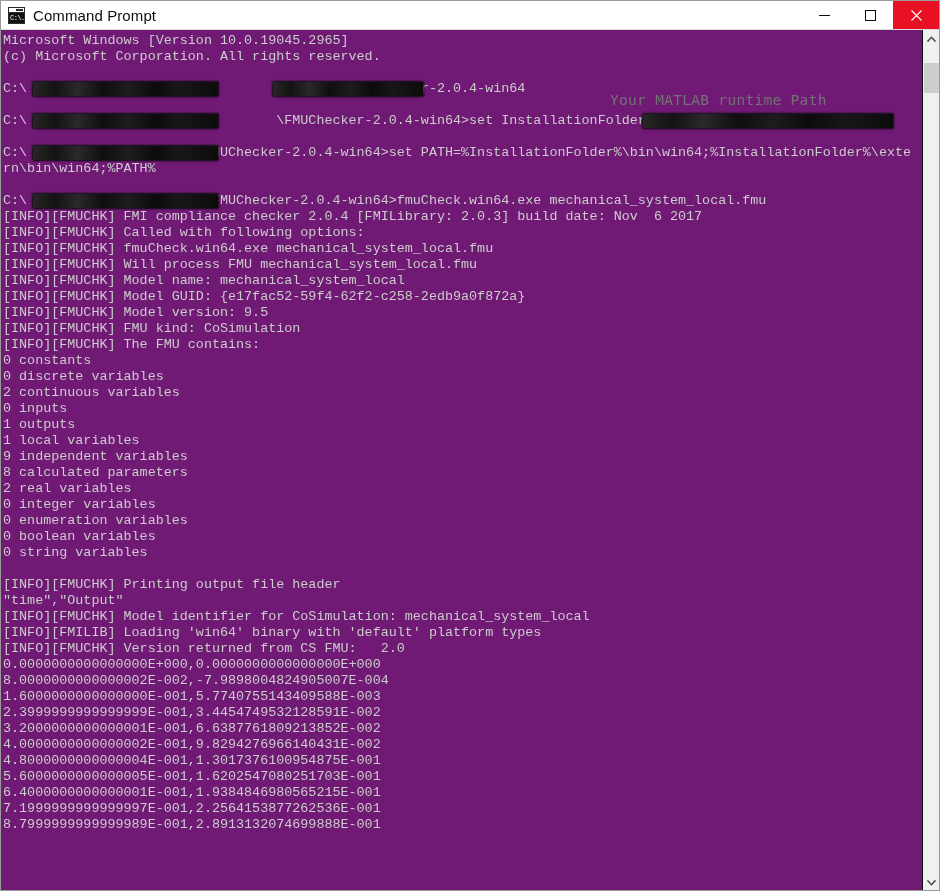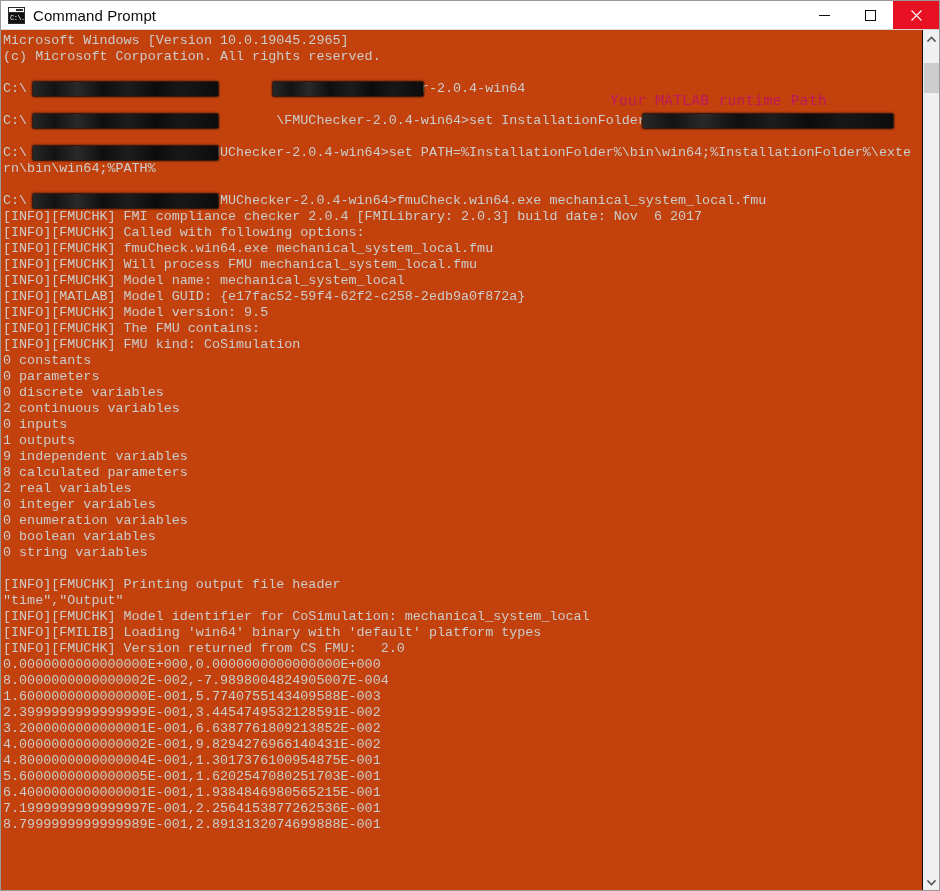--- a/index.html
+++ b/index.html
@@ -97,21 +97,21 @@
   .win-btn svg { display: block; }
   #btn-close { background: #e81123; }
 
   
   #console {
     position: absolute;
     left: 0;
     top: 29px;
     width: 921px;
     height: 861px;
-    background: #c2410c;
+    background: #701a75;
     overflow: hidden;
     box-sizing: border-box;
     padding: 3px 0 0 2px;
   }
   .line {
     position: relative;
     font-family: "Liberation Mono", "DejaVu Sans Mono", monospace;
     font-size: 13.4px;
     line-height: 16px;
     height: 16px;
@@ -145,21 +145,21 @@
   }
 
   
   #annotation {
     position: absolute;
     left: 609px;
     top: 90px;
     font-family: "DejaVu Sans Mono", "Liberation Mono", monospace;
     font-size: 14.5px;
     line-height: 18px;
-    color: #be185d;
+    color: #737373;
     white-space: pre;
     letter-spacing: 0.3px;
   }
 
   
   #scrollbar {
     position: absolute;
     right: 0;
     top: 29px;
     width: 17px;
@@ -240,30 +240,30 @@
       <div class="line blank">&nbsp;</div>
       <div class="line">C:\                     \FMUChecker-2.0.4-win64&gt;set PATH=%InstallationFolder%\bin\win64;%InstallationFolder%\exte<span class="redact smudge" style="left: 30px; width: 185px;"></span></div>
       <div class="line">rn\bin\win64;%PATH%</div>
       <div class="line blank">&nbsp;</div>
       <div class="line">C:\                      \FMUChecker-2.0.4-win64&gt;fmuCheck.win64.exe mechanical_system_local.fmu<span class="redact smudge" style="left: 30px; width: 185px;"></span></div>
       <div class="line">[INFO][FMUCHK] FMI compliance checker 2.0.4 [FMILibrary: 2.0.3] build date: Nov  6 2017</div>
       <div class="line">[INFO][FMUCHK] Called with following options:</div>
       <div class="line">[INFO][FMUCHK] fmuCheck.win64.exe mechanical_system_local.fmu</div>
       <div class="line">[INFO][FMUCHK] Will process FMU mechanical_system_local.fmu</div>
       <div class="line">[INFO][FMUCHK] Model name: mechanical_system_local</div>
-      <div class="line">[INFO][MATLAB] Model GUID: {e17fac52-59f4-62f2-c258-2edb9a0f872a}</div>
+      <div class="line">[INFO][FMUCHK] Model GUID: {e17fac52-59f4-62f2-c258-2edb9a0f872a}</div>
       <div class="line">[INFO][FMUCHK] Model version: 9.5</div>
+      <div class="line">[INFO][FMUCHK] FMU kind: CoSimulation</div>
       <div class="line">[INFO][FMUCHK] The FMU contains:</div>
-      <div class="line">[INFO][FMUCHK] FMU kind: CoSimulation</div>
       <div class="line">0 constants</div>
-      <div class="line">0 parameters</div>
       <div class="line">0 discrete variables</div>
       <div class="line">2 continuous variables</div>
       <div class="line">0 inputs</div>
       <div class="line">1 outputs</div>
+      <div class="line">1 local variables</div>
       <div class="line">9 independent variables</div>
       <div class="line">8 calculated parameters</div>
       <div class="line">2 real variables</div>
       <div class="line">0 integer variables</div>
       <div class="line">0 enumeration variables</div>
       <div class="line">0 boolean variables</div>
       <div class="line">0 string variables</div>
       <div class="line blank">&nbsp;</div>
       <div class="line">[INFO][FMUCHK] Printing output file header</div>
       <div class="line">"time","Output"</div>

